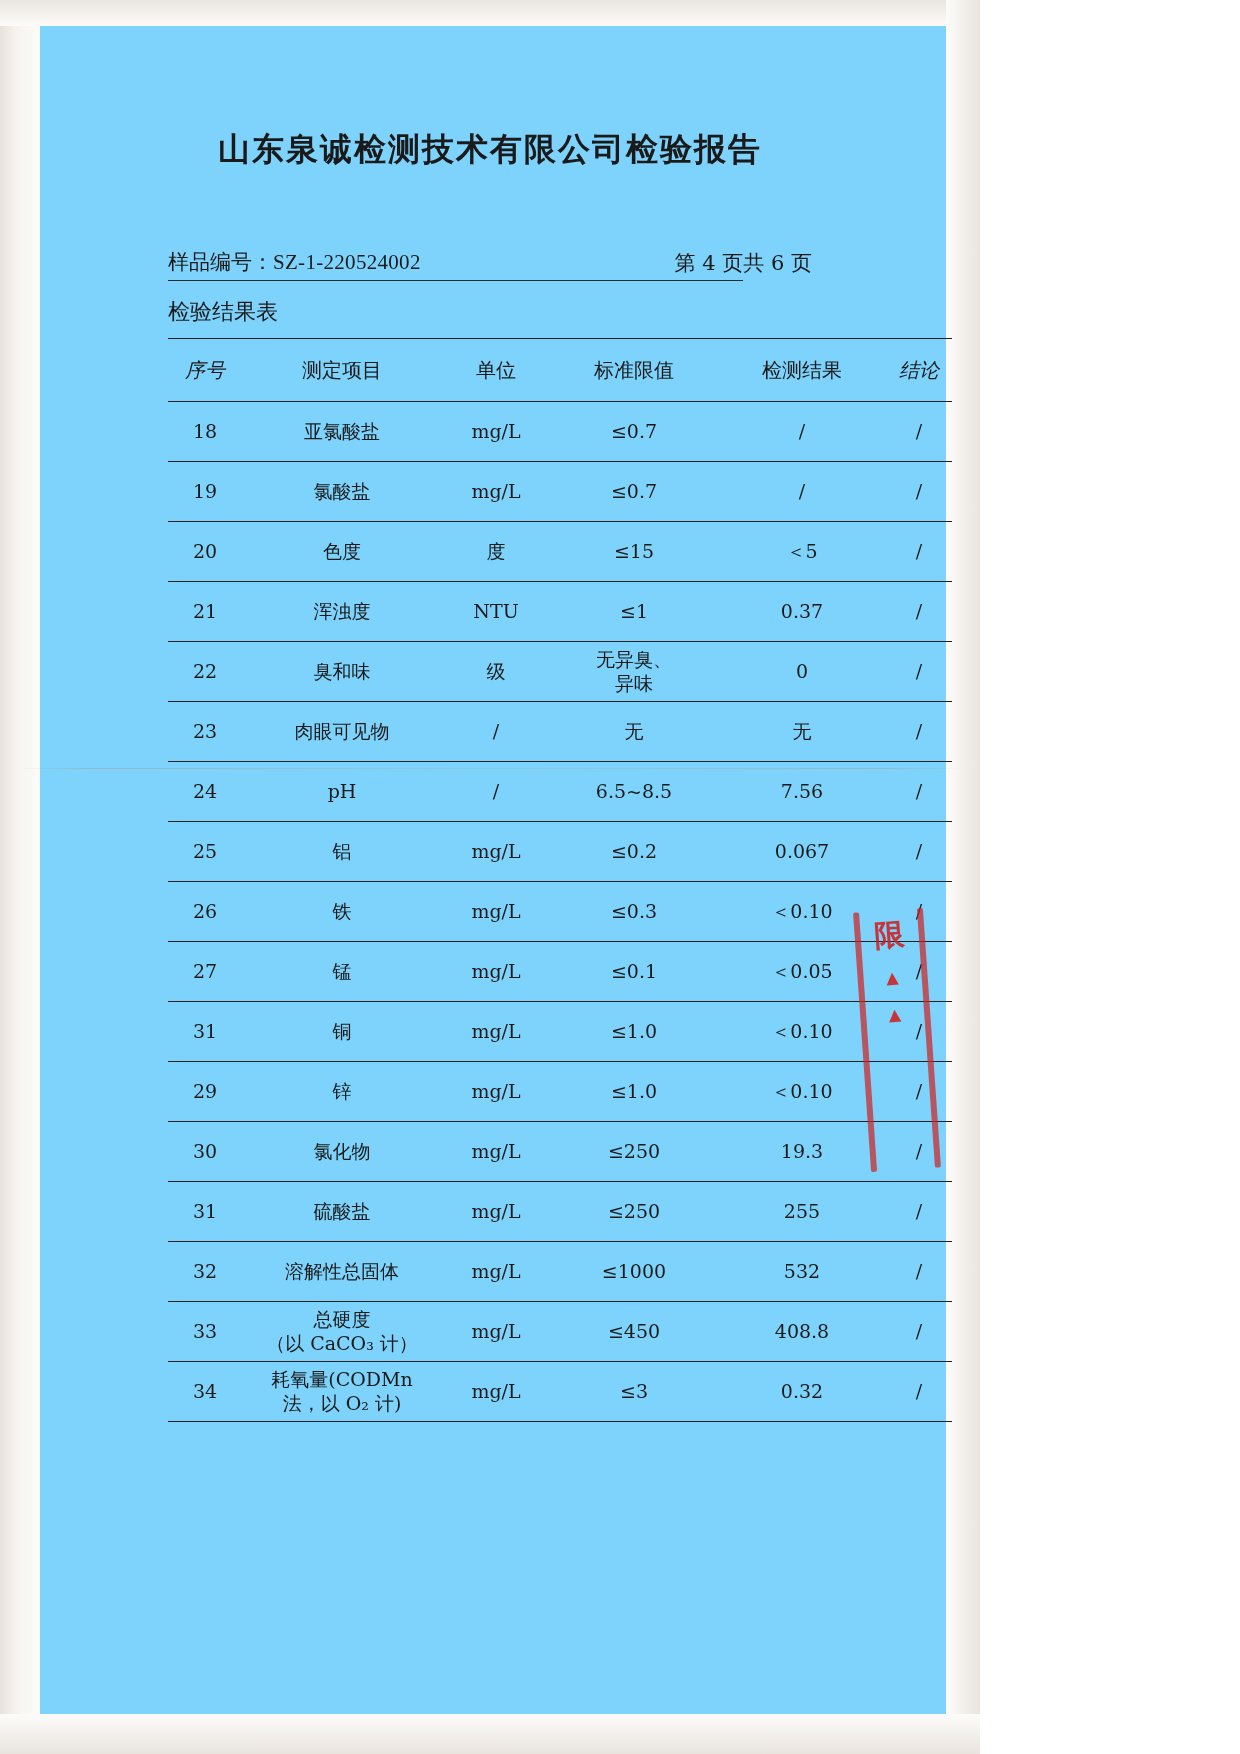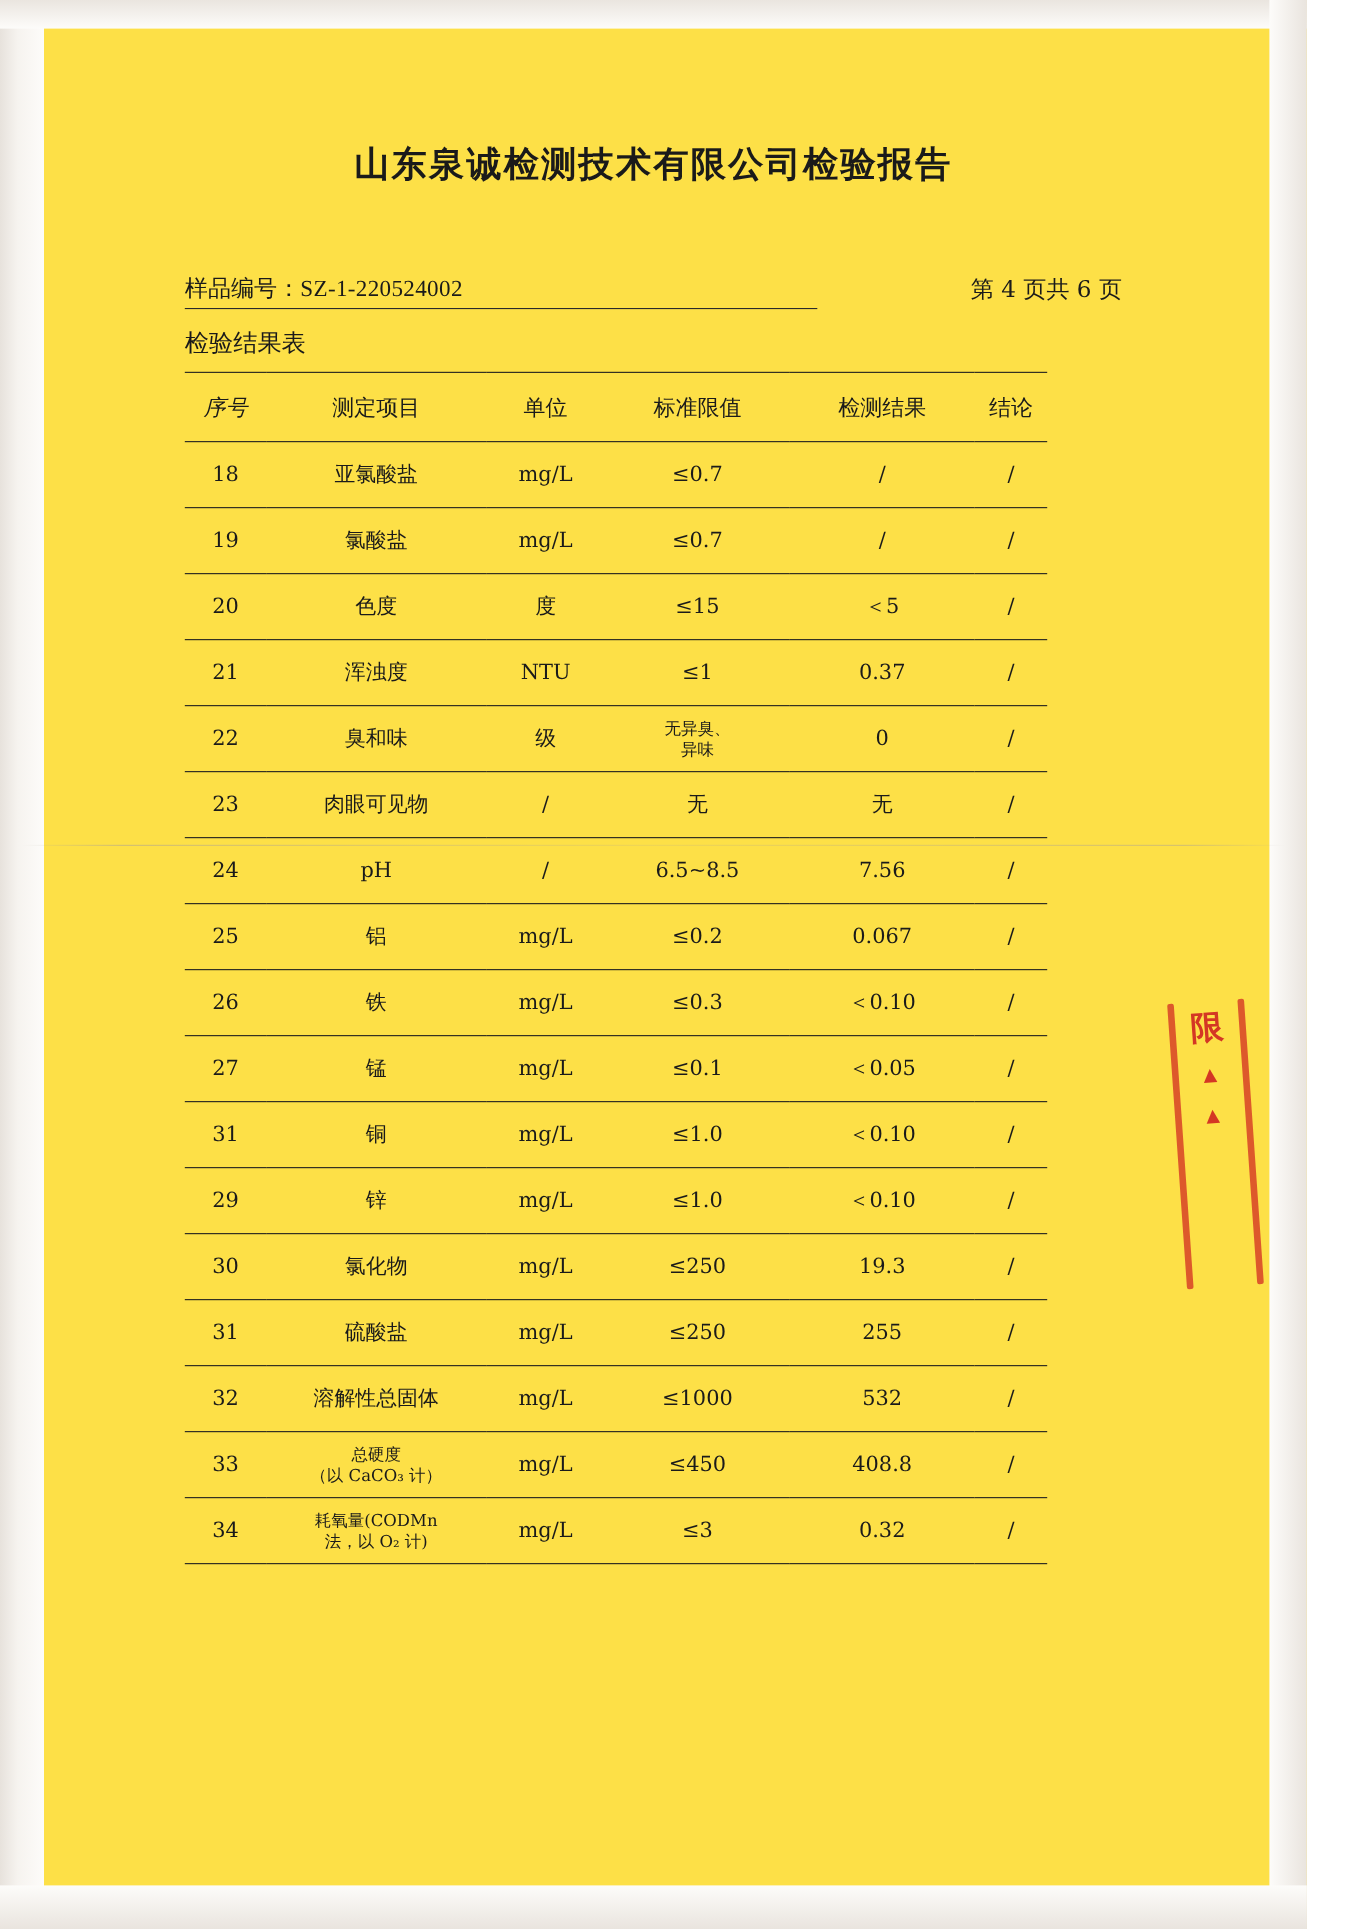--- a/index.html
+++ b/index.html
@@ -11,23 +11,23 @@
     height: 1754px;
     background: #ffffff;
     font-family: "Liberation Serif", serif;
     color: #1a1a1a;
     position: relative;
     overflow: hidden;
   }
   .page {
     position: absolute;
     left: 0; top: 0;
-    width: 1188px;
+    width: 980px;
     height: 1754px;
-    background: #fde047;
+    background: #7dd3fc;
   }
   
   .scan-edge-left {
     position: absolute;
     left: 0; top: 0; bottom: 0;
     width: 40px;
     background: linear-gradient(to right, #e7e2dc 0%, #f6f3ef 40%, #fdfcfa 100%);
   }
   .scan-edge-top {
     position: absolute;
@@ -120,24 +120,24 @@
   table.results tbody td {
     height: 59px;
     line-height: 1.25;
   }
   
   .c-no    { width: 74px; font-style: italic; }
   .c-item  { width: 200px; }
   .c-unit  { width: 108px; }
   .c-limit { width: 168px; }
   .c-res   { width: 168px; }
-  .c-conc  { width: 66px; }
+  .c-conc  { width: 66px; font-style: italic; }
 
   .latin { font-family: "Liberation Serif", serif; }
-  .two-line { line-height: 1.3; font-size: 15px; }
+  .two-line { line-height: 1.3; font-size: 19px; }
   .hdr-conc {
     line-height: 1.15;
     font-size: 19px;
   }
 
   
   .stamp {
     position: absolute;
     right: 46px;
     top: 910px;

